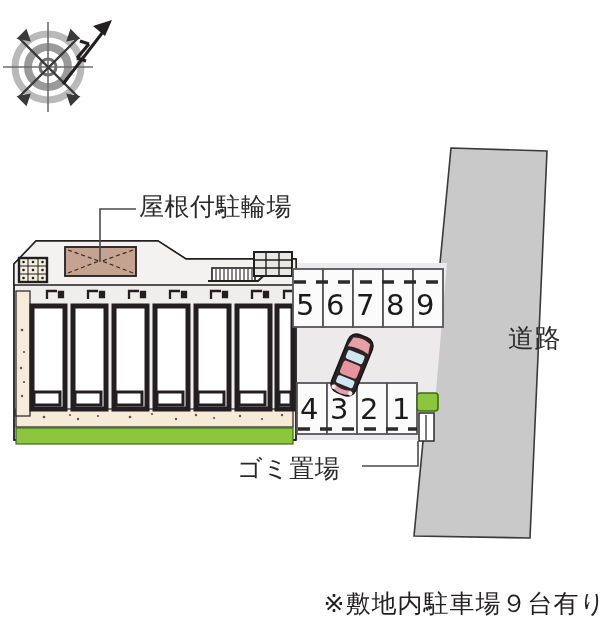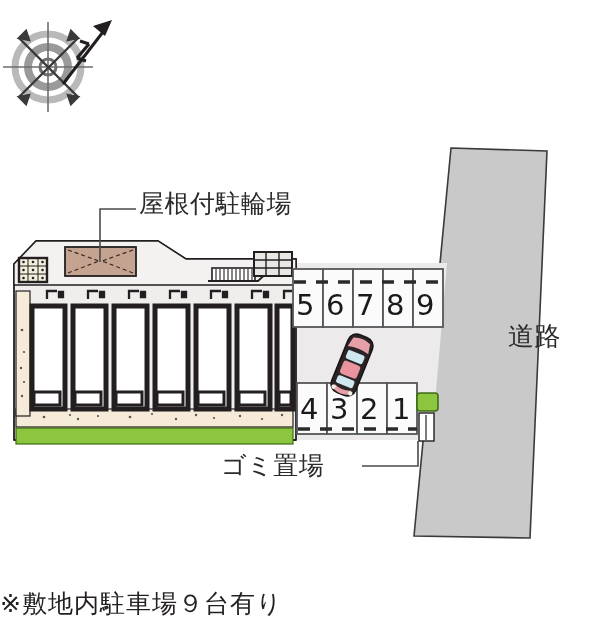--- a/index.html
+++ b/index.html
@@ -17,49 +17,49 @@
   }
   #site-map {
     position: absolute;
     left: 0;
     top: 0;
     width: 606px;
     height: 640px;
   }
   .label-text {
     position: absolute;
-    font-family: Liberation Mono, monospace;
+    font-family: Liberation Sans, sans-serif;
     color: #2a2a2a;
     white-space: nowrap;
     letter-spacing: 0.5px;
   }
   #label-bicycle-parking {
     left: 139px;
     top: 191px;
     font-size: 25px;
     line-height: 30px;
   }
   #label-garbage-area {
-    left: 221px;
+    left: 237px;
     top: 453px;
     font-size: 25px;
     line-height: 30px;
   }
   #label-road {
     left: 508px;
     top: 323px;
     font-size: 26px;
     line-height: 30px;
   }
   #caption-note {
     position: absolute;
     left: 0;
     top: 588px;
     width: 606px;
-    text-align: left;
+    text-align: right;
     font-size: 25px;
     line-height: 32px;
     color: #231f20;
     letter-spacing: 1px;
     font-family: "DejaVu Sans", "Liberation Sans", sans-serif;
   }
   .stall-num {
     position: absolute;
     font-size: 29px;
     line-height: 29px;

